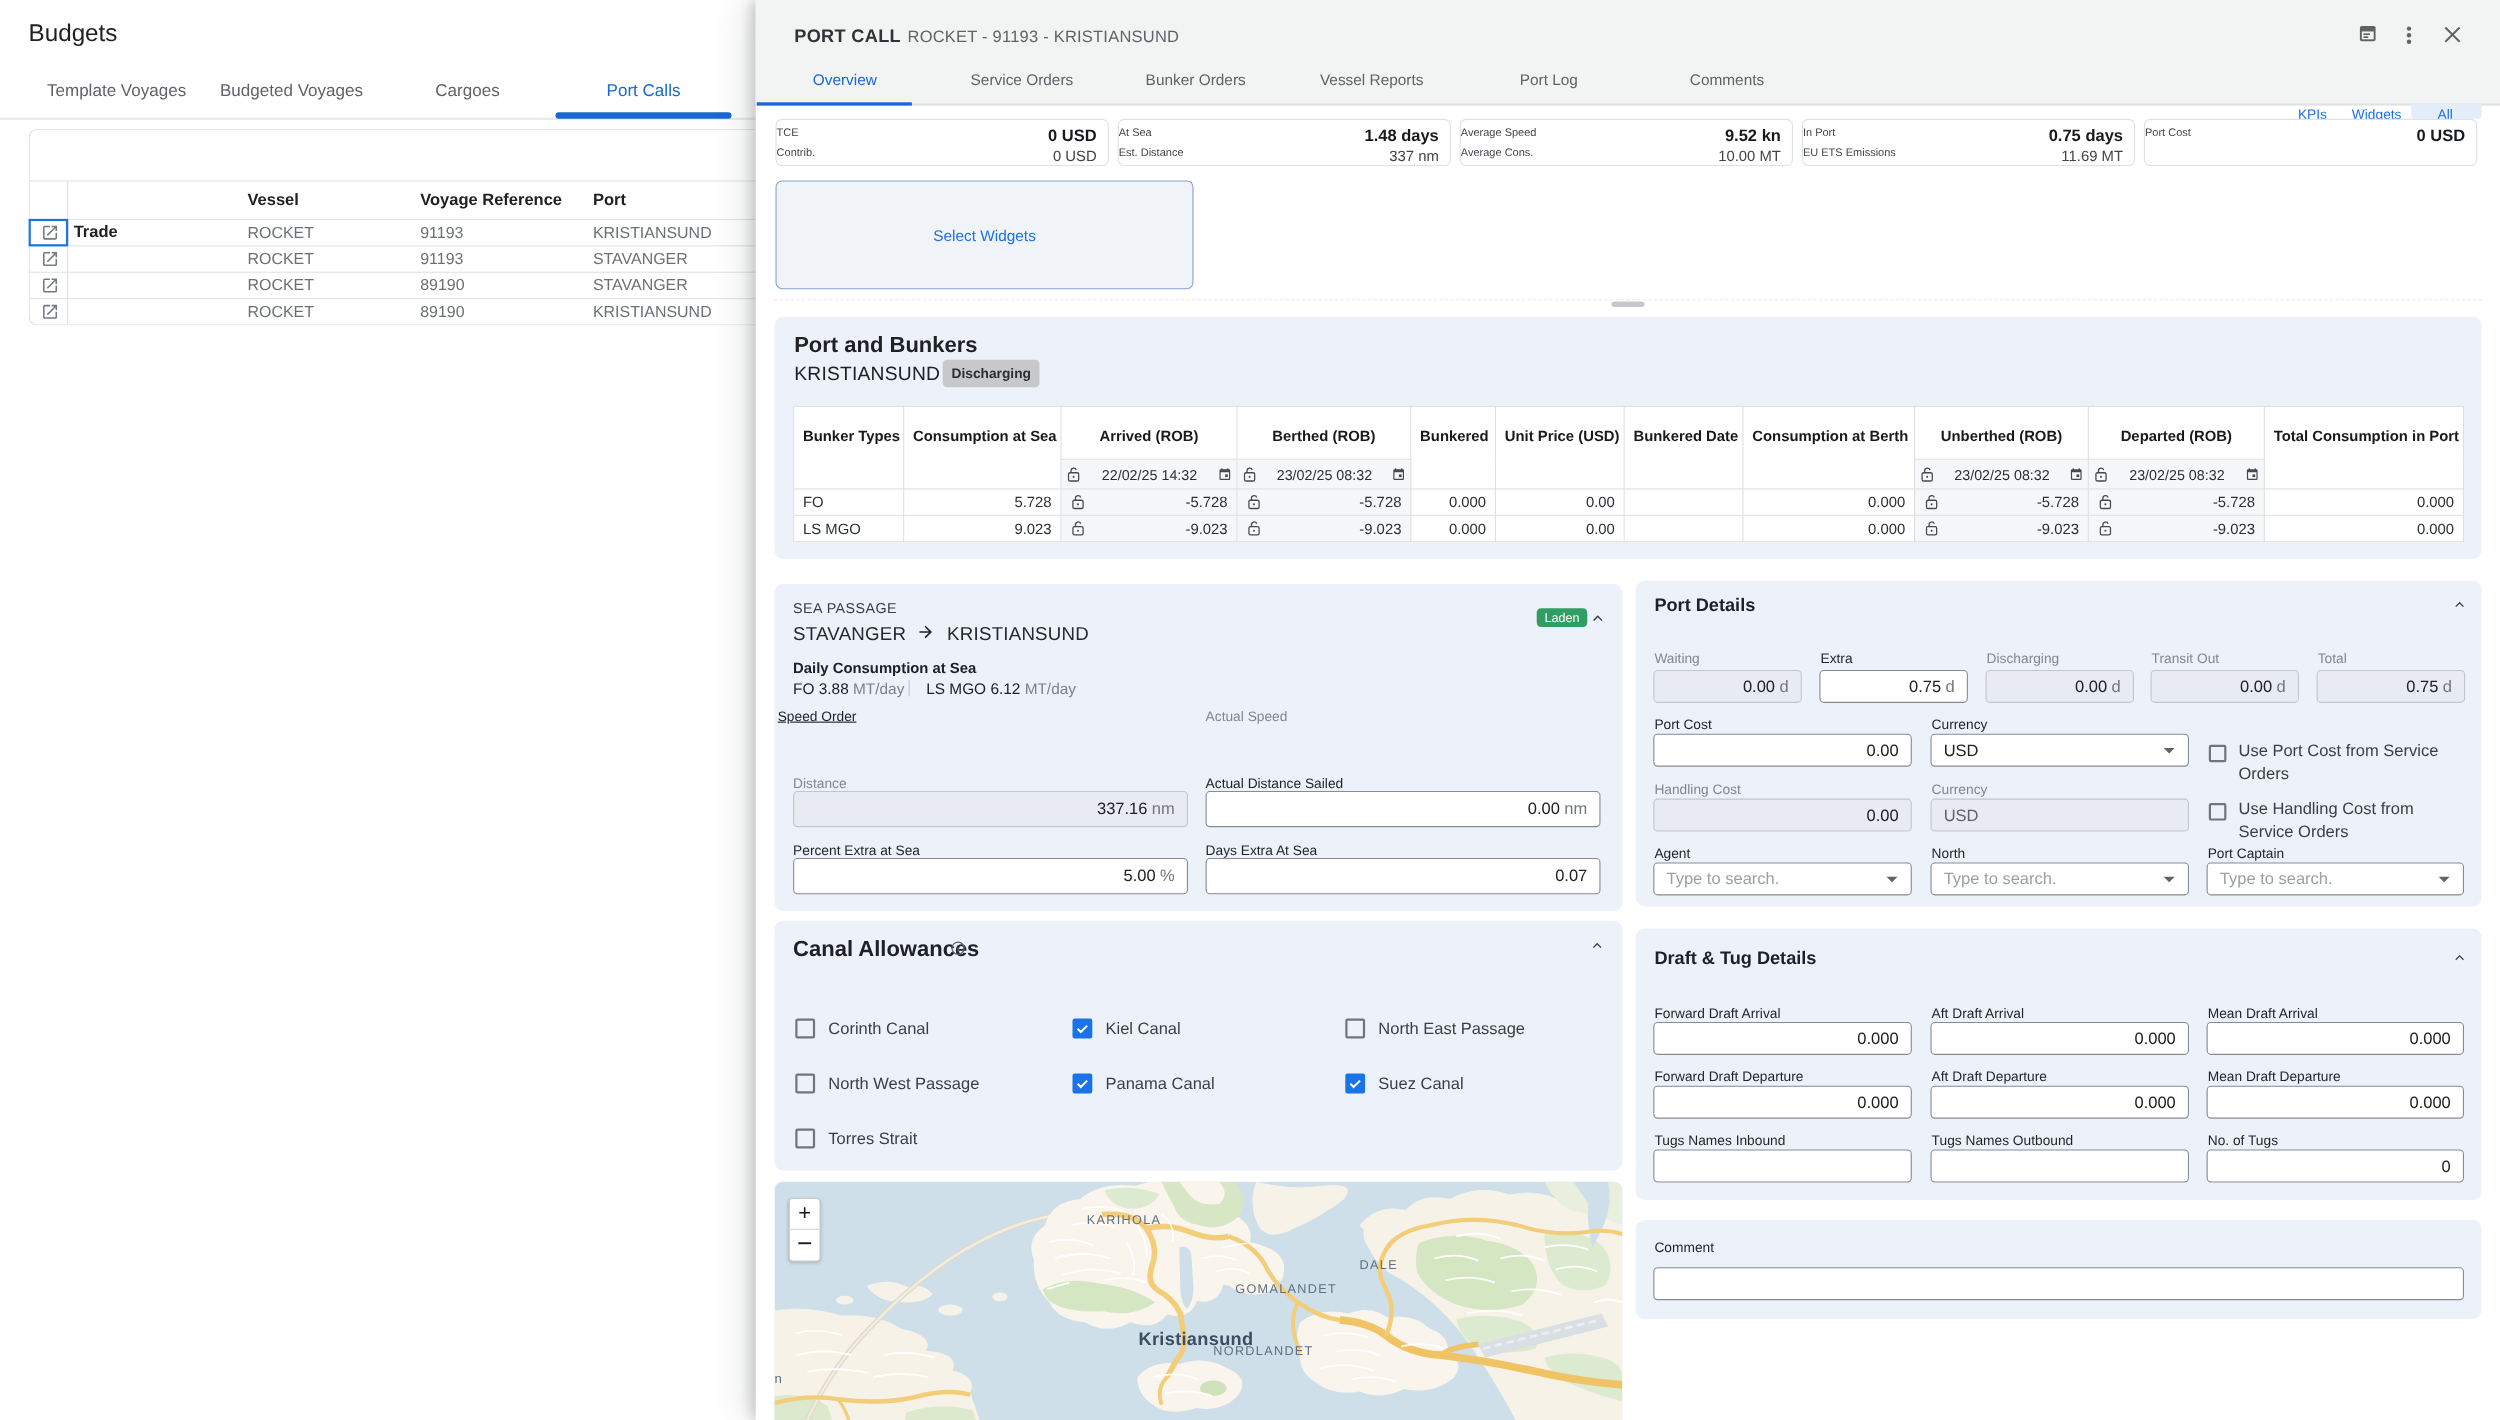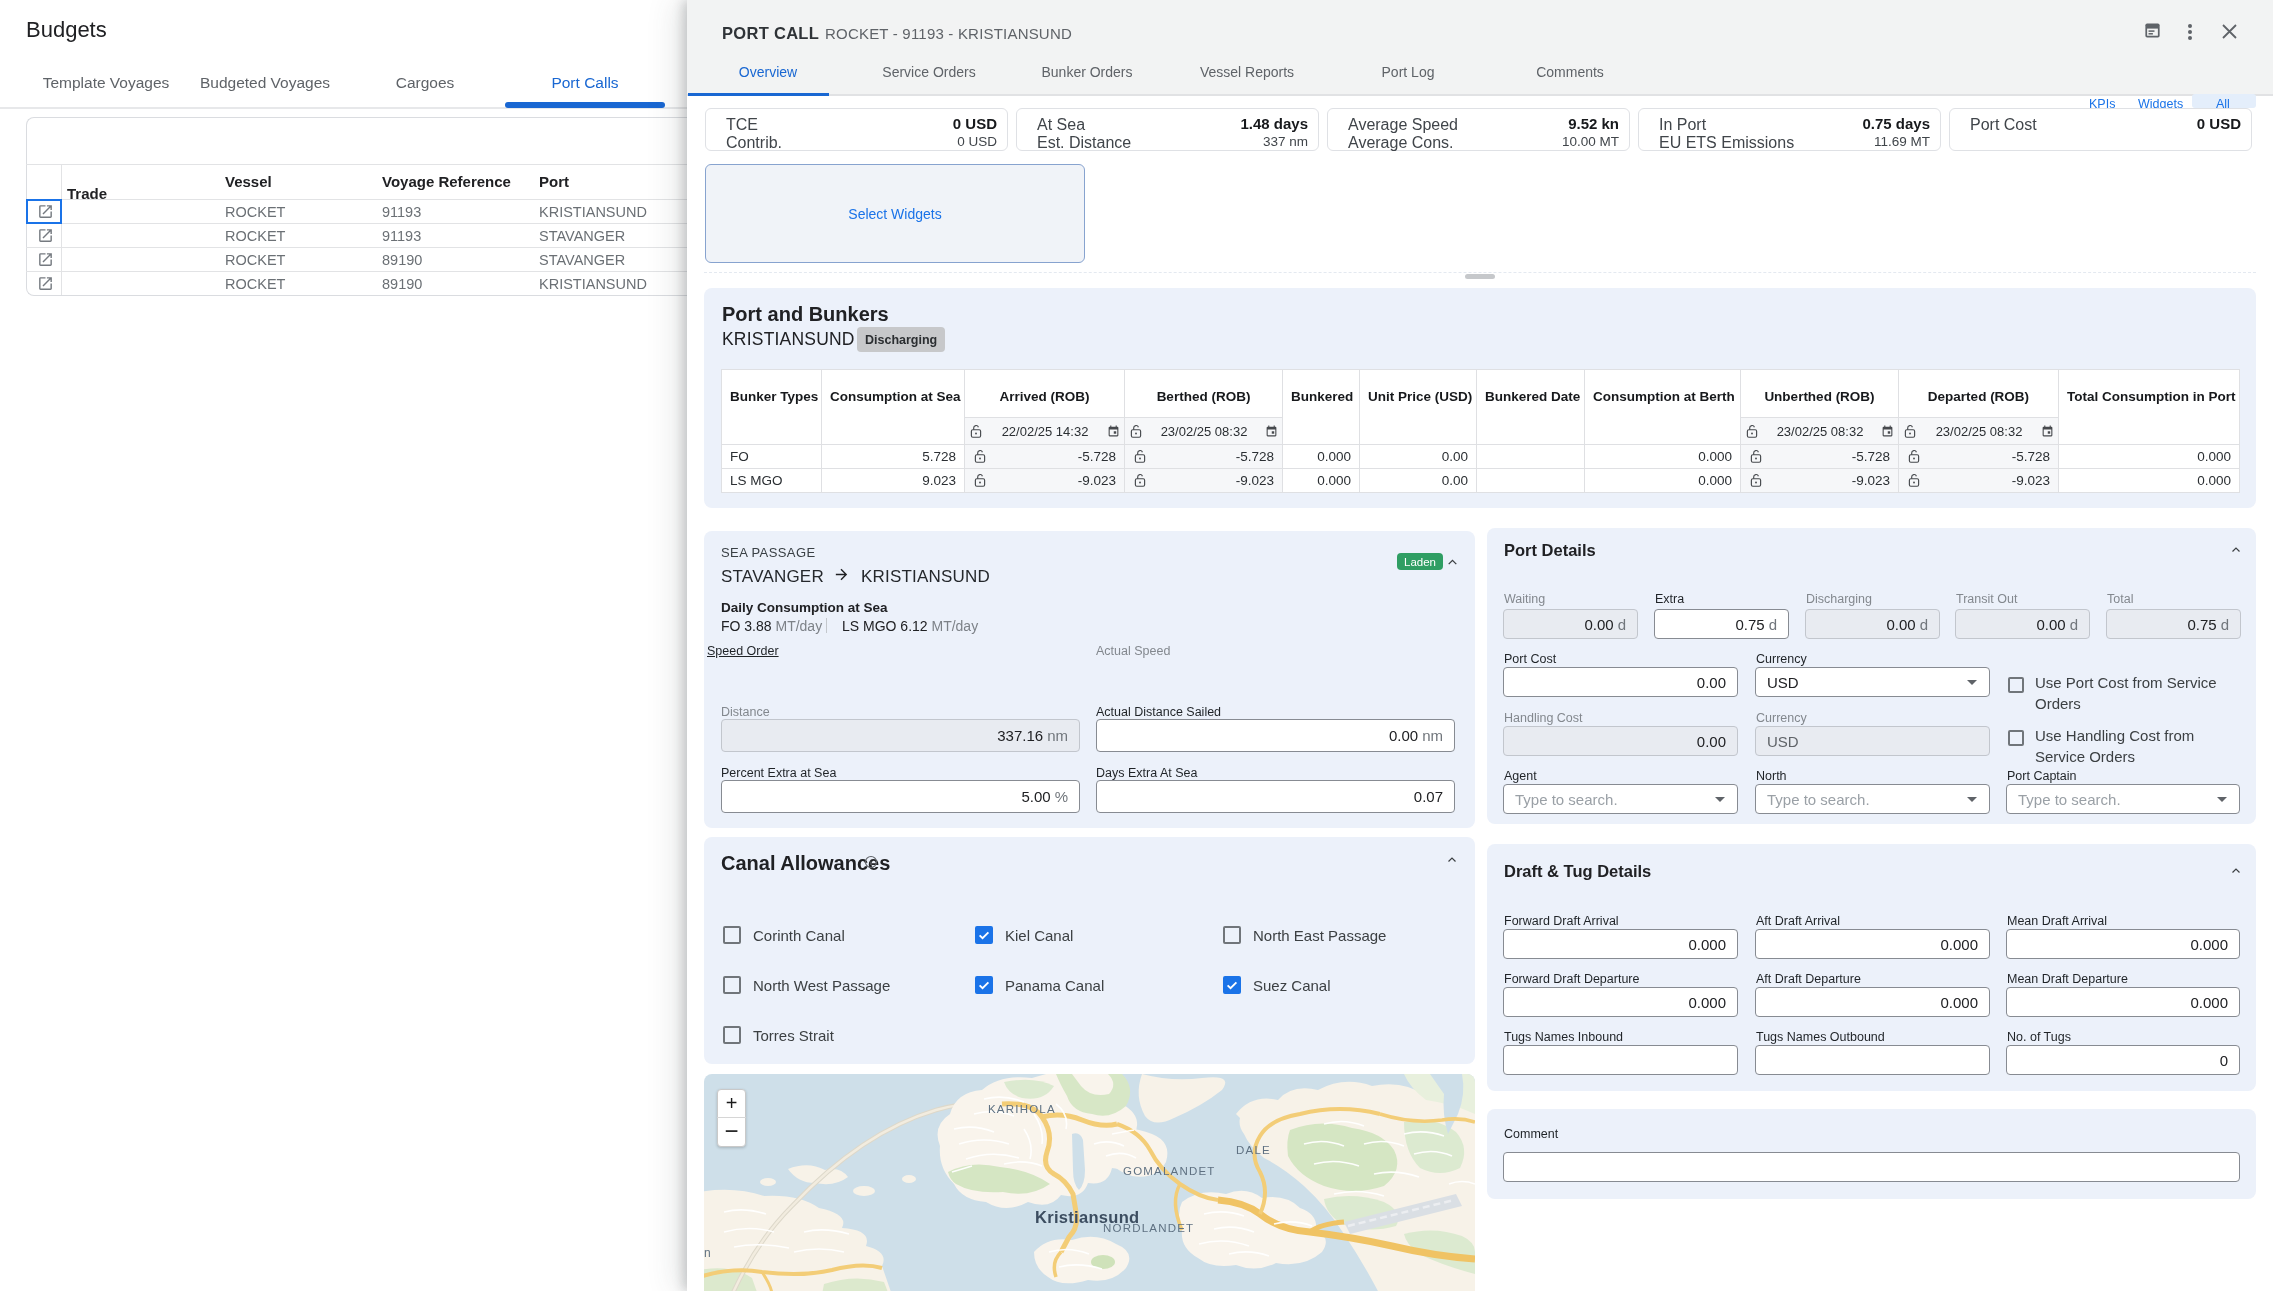--- a/index.html
+++ b/index.html
@@ -11,21 +11,21 @@
   .ltab { position:absolute; font-size:15.5px; color:#5f6368; white-space:nowrap; transform:translateX(-50%); }
   .lrow-line { position:absolute; height:1px; background:#e2e3e5; }
   .lrow-txt { position:absolute; font-size:14.5px; color:#6b7075; white-space:nowrap; }
   .lhead-txt { position:absolute; font-size:15px; font-weight:bold; color:#202124; white-space:nowrap; }
   
   #drawer { position:absolute; left:687px; top:0; width:1586px; height:1291px; background:#fff;
     box-shadow:-4px 0 10px rgba(60,64,67,.22), -12px 0 28px rgba(60,64,67,.12); }
   .dtab { position:absolute; font-size:14px; color:#5f6368; white-space:nowrap; transform:translateX(-50%); }
   .bluecard { position:absolute; background:#ecf1fa; border-radius:8px; }
   .kpicard { position:absolute; width:303px; height:43px; background:#fff; border:1px solid #dfe1e5; border-radius:6px; }
-  .kpi-l { position:absolute; left:20px; font-size:16px; color:#40454a; white-space:nowrap; }
+  .kpi-l { position:absolute; left:0; font-size:10px; color:#40454a; white-space:nowrap; }
   .kpi-v { position:absolute; right:10px; font-size:13.5px; color:#40454a; white-space:nowrap; }
   .kpi-v.b { font-weight:bold; font-size:15px; color:#17191c; }
   .lbl { position:absolute; font-size:12.5px; color:#1f2327; white-space:nowrap; }
   .lbl.g { color:#83888e; }
   .inp { position:absolute; height:33px; background:#fff; border:1px solid #878b92; border-radius:4px;
     font-size:15px; color:#202124; display:flex; align-items:center; justify-content:flex-end;
     padding:0 11px; white-space:nowrap; }
   .inp.dis { background:#e8ebf1; border-color:#c2c6cd; }
   .inp.left { justify-content:flex-start; }
   .inp .unit { color:#71767c; margin-left:4px; }
@@ -58,21 +58,21 @@
     <div class="ltab" style="left:106px; top:74px;">Template Voyages</div>
     <div class="ltab" style="left:265px; top:74px;">Budgeted Voyages</div>
     <div class="ltab" style="left:425px; top:74px;">Cargoes</div>
     <div class="ltab" style="left:585px; top:74px; color:#1967d2;">Port Calls</div>
     <div class="abs" style="left:0; top:107px; width:687px; height:2px; background:#e7e8ea;"></div>
     <div class="abs" style="left:505px; top:102px; width:160px; height:6px; border-radius:3px; background:#1967d2;"></div>
 
     <div class="abs" style="left:26px; top:117px; width:661px; height:179px; border:1px solid #dadce0; border-right:none; border-radius:8px 0 0 8px; background:#fff;"></div>
     <div class="abs" style="left:26px; top:164px; width:661px; height:1px; background:#e2e3e5;"></div>
     <div class="abs" style="left:61px; top:164px; width:1px; height:131px; background:#e2e3e5;"></div>
-    <div class="lhead-txt" style="left:67px; top:173px;margin-top:12px;">Trade</div>
+    <div class="lhead-txt" style="left:67px; top:190px;margin-top:12px;">Trade</div>
     <div class="lhead-txt" style="left:225px; top:173px;">Vessel</div>
     <div class="lhead-txt" style="left:382px; top:173px;">Voyage Reference</div>
     <div class="lhead-txt" style="left:539px; top:173px;">Port</div>
     <div class="lrow-line" style="left:26px; top:199px; width:661px;"></div>
     <div class="lrow-line" style="left:26px; top:223px; width:661px;"></div>
     <div class="lrow-line" style="left:26px; top:247px; width:661px;"></div>
     <div class="lrow-line" style="left:26px; top:271px; width:661px;"></div>
 
     <div class="lrow-txt" style="left:225px; top:204px;">ROCKET</div>
     <div class="lrow-txt" style="left:382px; top:204px;">91193</div>

